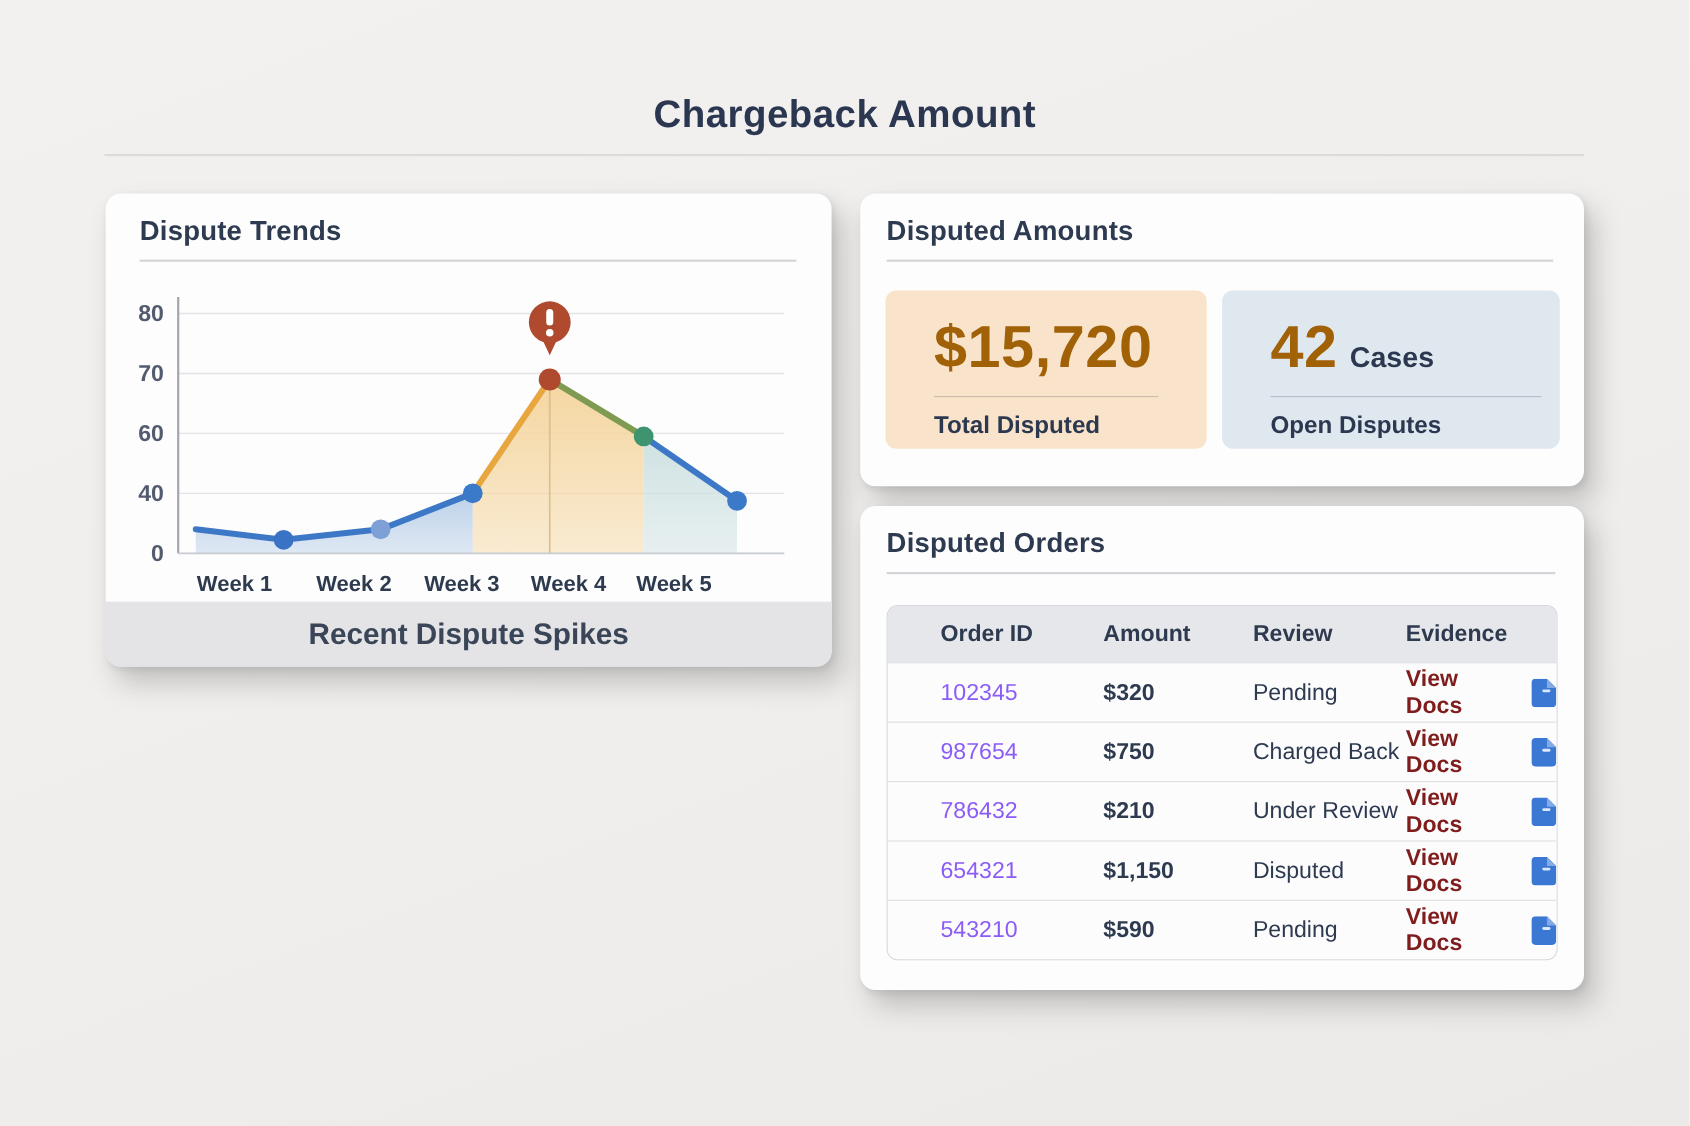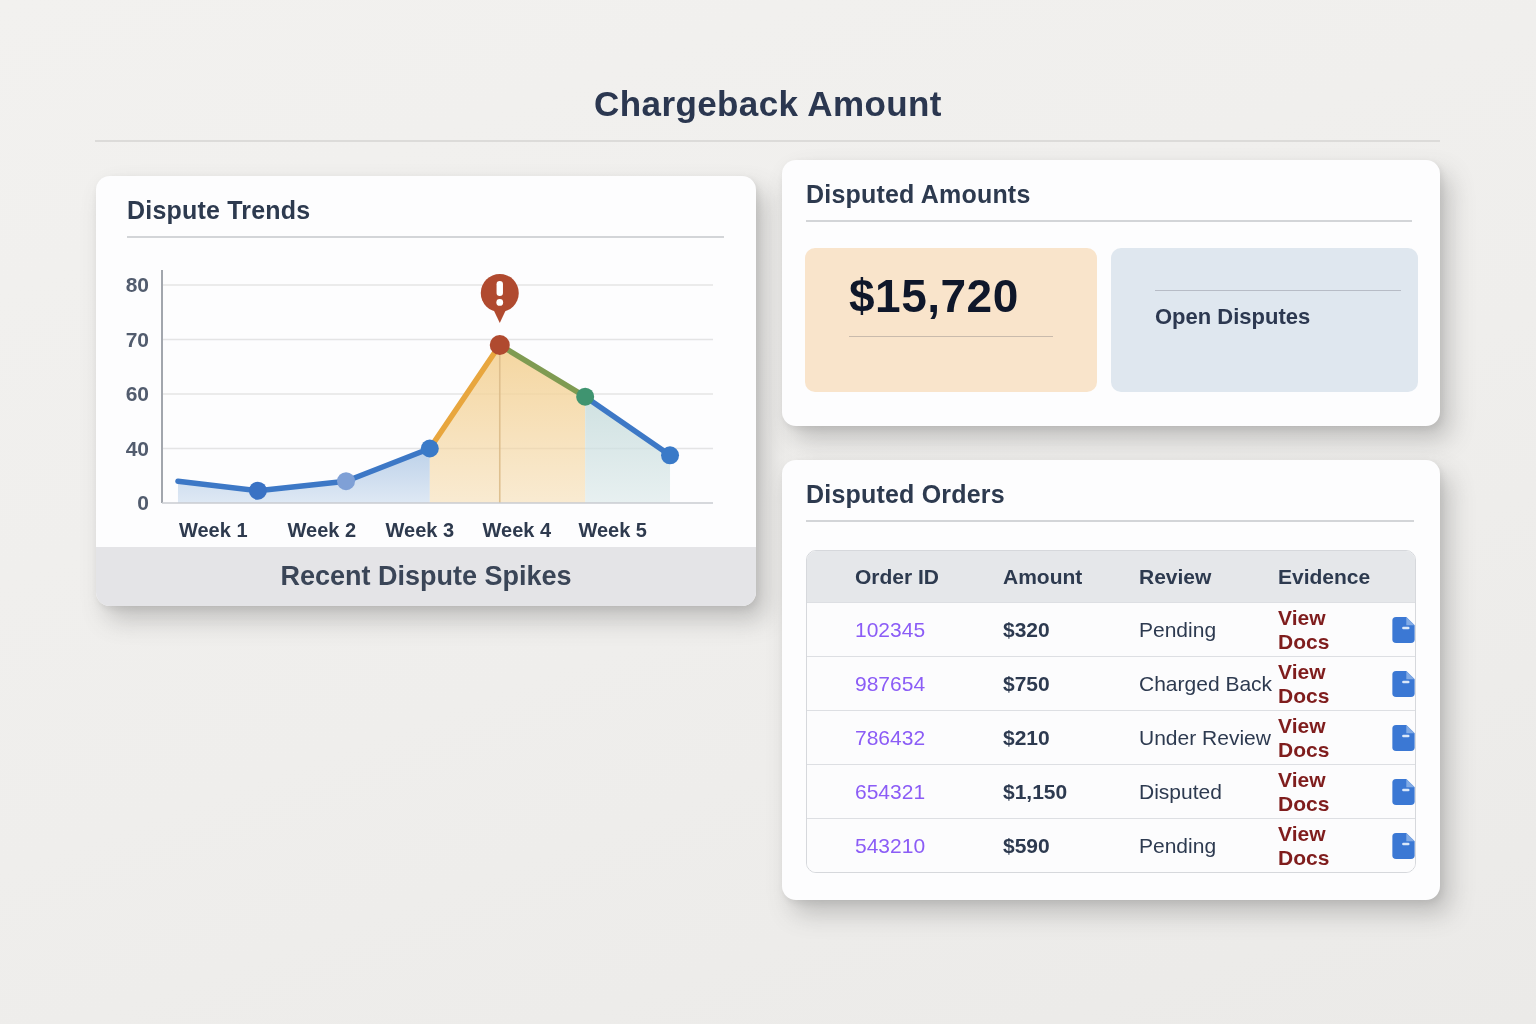--- a/index.html
+++ b/index.html
@@ -16,21 +16,21 @@
   }
   .page-divider{
     position:absolute;top:140px;left:95px;width:1345px;height:2px;
     background:#dcdbd9;
   }
   .card{
     position:absolute;background:#fdfdfe;border-radius:14px;
     box-shadow:10px 14px 24px rgba(90,90,90,.30),2px 3px 6px rgba(90,90,90,.12);
   }
   #trends-card{left:96px;top:176px;width:660px;height:430px;text-align:center;}
-  #amounts-card{left:782px;top:160px;width:658px;height:266px;text-decoration:underline;}
+  #amounts-card{left:782px;top:176px;width:658px;height:266px;text-decoration:underline;}
   #orders-card{left:782px;top:460px;width:658px;height:440px;}
 
   .card-title{position:absolute;font-size:25px;font-weight:700;color:#2d3a4f;letter-spacing:.2px;}
   .card-div{position:absolute;height:2px;background:#d3d5d8;}
 
   
   #trends-card .card-title{left:31px;top:20px;}
   #trends-card .card-div{left:31px;right:32px;top:60px;}
   #trend-chart{position:absolute;left:26px;top:64px;}
   .chart-footer{
@@ -41,21 +41,21 @@
   }
 
   
   #amounts-card .card-title{left:24px;top:20px;}
   #amounts-card .card-div{left:24px;right:28px;top:60px;}
   .stats-row{position:absolute;left:23px;right:22px;top:88px;display:flex;gap:14px;}
   .stat-box{height:144px;border-radius:10px;padding:25px 0 0 44px;box-sizing:border-box;}
   .stat-box.s1{width:292px;}
   .stat-box.s2{flex:1;}
   .stat-value-row{display:flex;align-items:baseline;}
-  .stat-value{font-size:46px;font-weight:700;color:#0f172a;letter-spacing:.5px;line-height:1;}
+  .stat-value{font-size:54px;font-weight:700;color:#a16207;letter-spacing:.5px;line-height:1;}
   .stat-unit{font-size:26px;font-weight:700;color:#2c3850;margin-left:11px;}
   .stat-div{height:1px;background:rgba(80,80,95,.28);margin-top:17px;}
   .s1 .stat-div{width:204px;}
   .s2 .stat-div{width:246px;}
   .stat-label{font-size:22px;font-weight:600;color:#2c3850;margin-top:13px;}
 
   
   #orders-card .card-title{left:24px;top:20px;}
   #orders-card .card-div{left:24px;right:26px;top:60px;}
   .table{
@@ -141,22 +141,27 @@
 
 <div class="card" id="amounts-card">
   <div class="card-title">Disputed Amounts</div>
   <div class="card-div"></div>
   <div class="stats-row">
     <div class="stat-box s1" style="background: rgb(249, 228, 203);">
       <div class="stat-value-row">
         <span class="stat-value">$15,720</span>
       </div>
       <div class="stat-div"></div>
+      <div class="stat-label">Total Disputed</div>
     </div>
     <div class="stat-box s2" style="background: rgb(223, 231, 239);">
+      <div class="stat-value-row">
+        <span class="stat-value">42</span>
+        <span class="stat-unit">Cases</span>
+      </div>
       <div class="stat-div"></div>
       <div class="stat-label">Open Disputes</div>
     </div>
   </div>
 </div>
 
 <div class="card" id="orders-card">
   <div class="card-title">Disputed Orders</div>
   <div class="card-div"></div>
   <div class="table">

